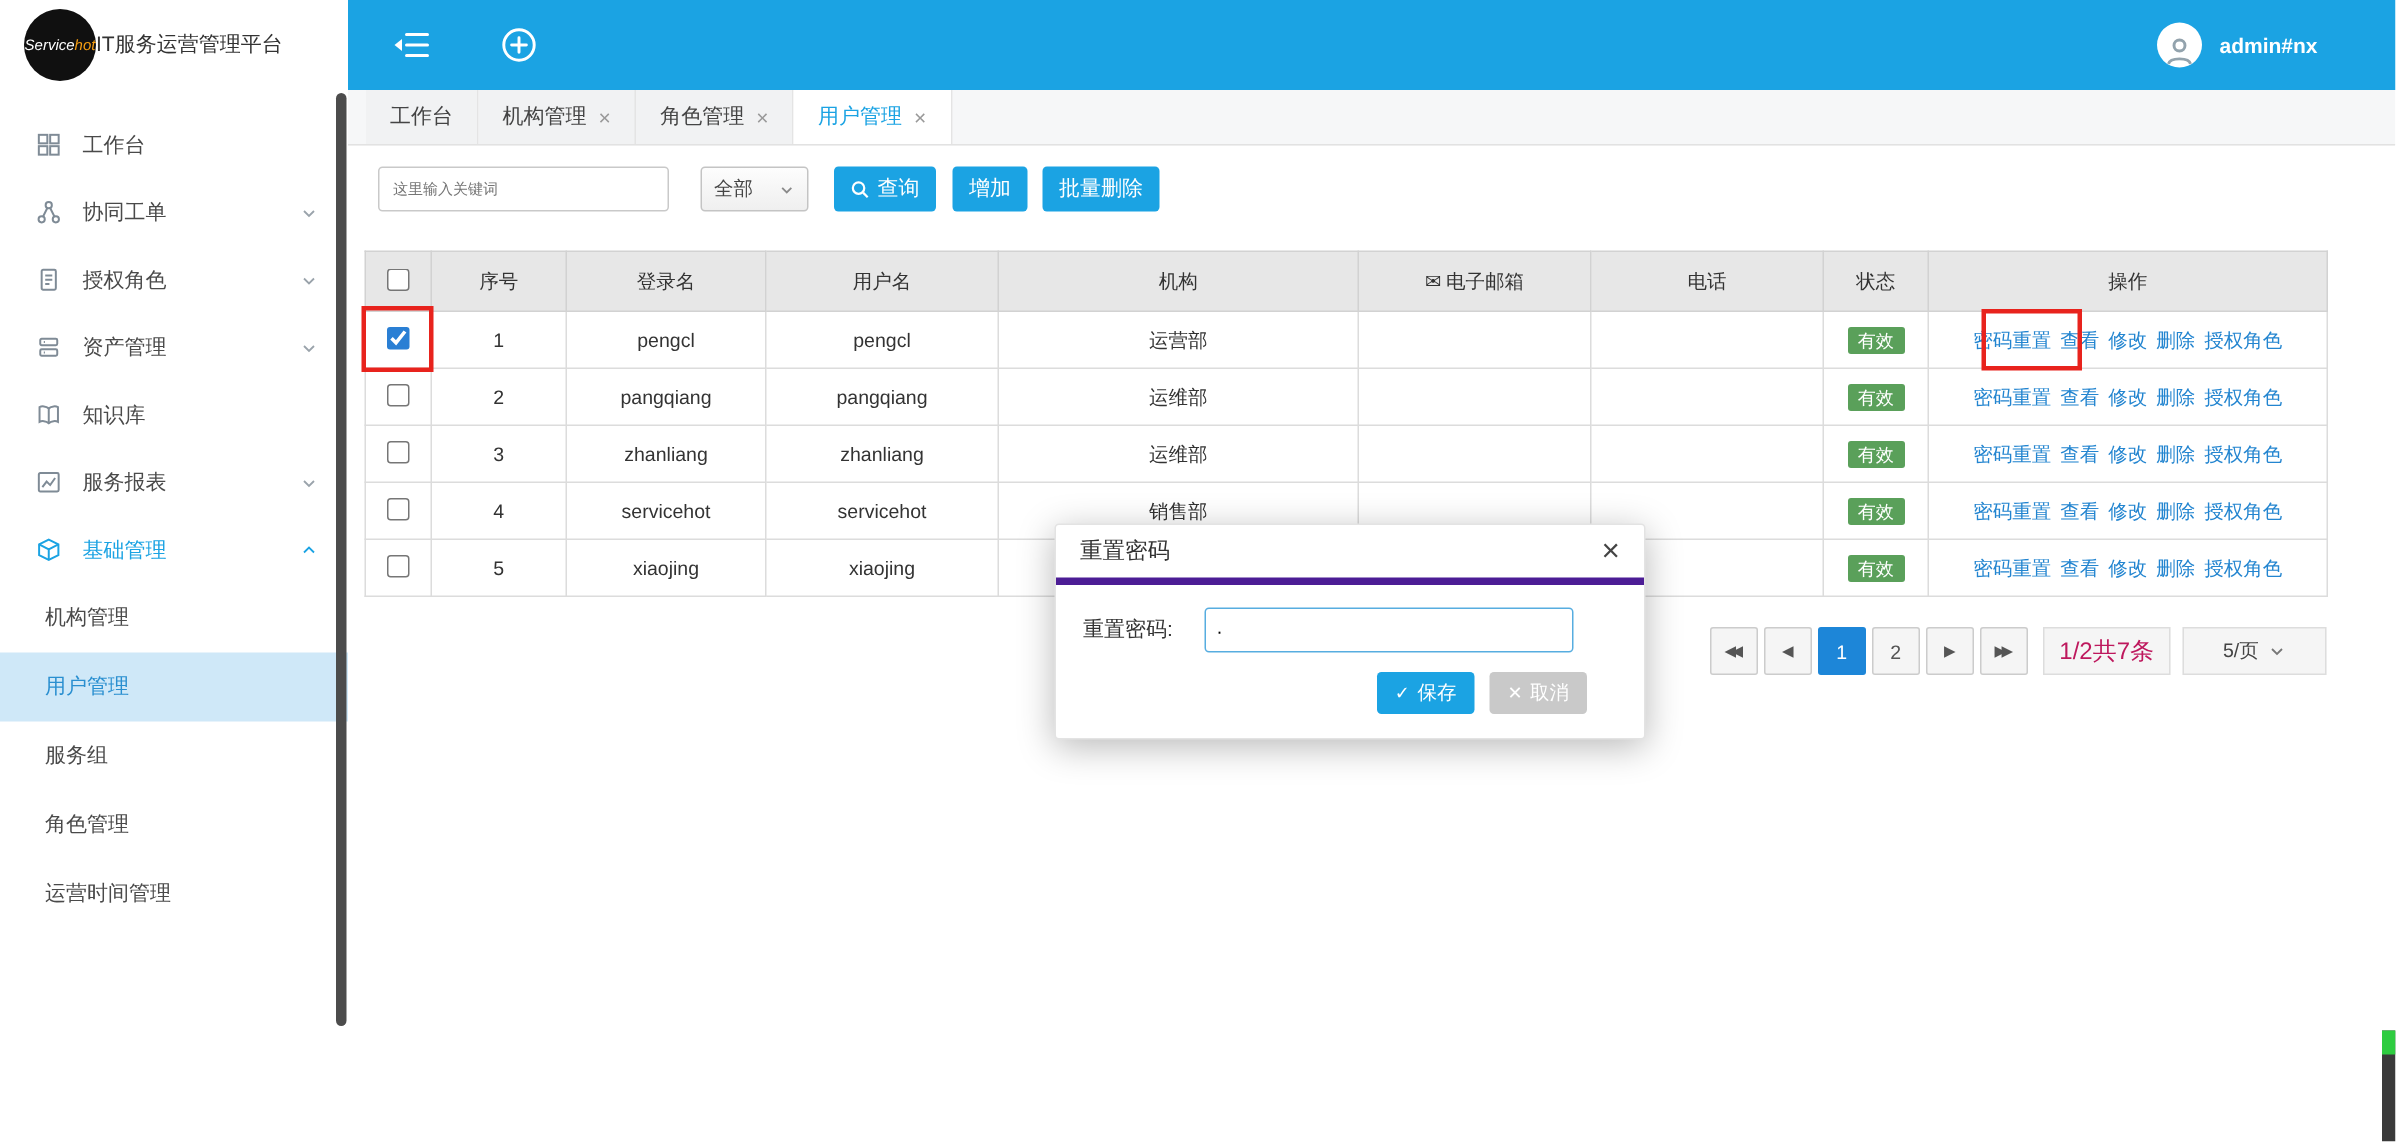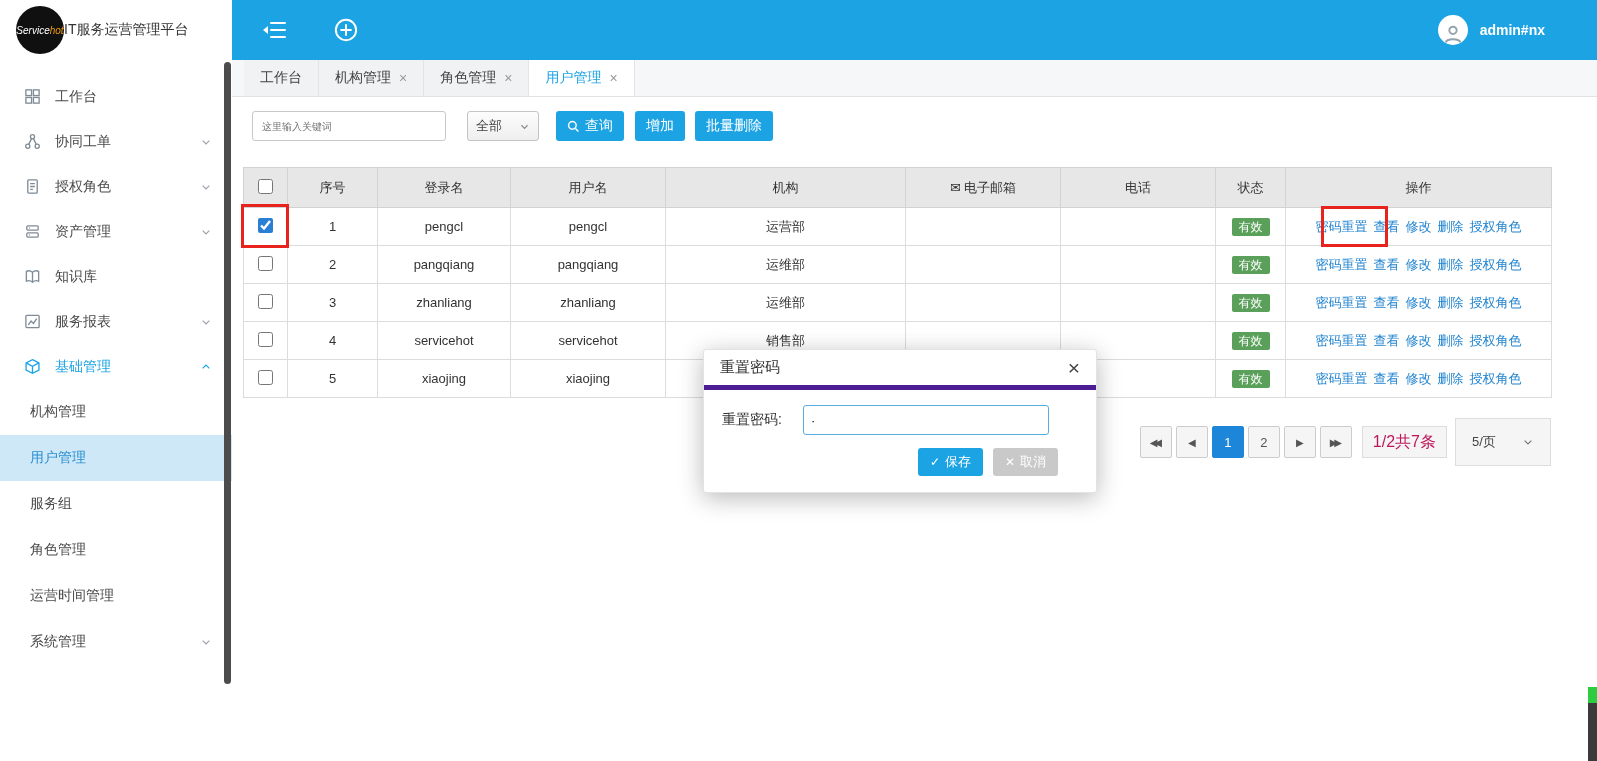--- a/index.html
+++ b/index.html
@@ -55,21 +55,21 @@
   .actions a{color:#2385d0;text-decoration:none;margin:0 3px;cursor:pointer}
 
   
   .pagination{display:flex;align-items:center;justify-content:flex-end;margin:20px 46px 0 0;gap:4px}
   .page-btn{width:32px;height:32px;border:1px solid #ccc;background:#f5f5f5;border-radius:2px;display:flex;align-items:center;justify-content:center;color:#555;cursor:pointer}
   .page-btn.arrow{font-size:10px}
   .page-btn.dbl{letter-spacing:-3px;padding-right:3px}
   .page-btn.num{font-size:13px}
   .page-btn.active{background:var(--blue-dark);border-color:var(--blue-dark);color:#fff}
   .page-summary{height:32px;display:flex;align-items:center;border:1px solid #ddd;background:#f5f5f5;padding:0 10px;font-size:16px;color:#be185d;margin-left:6px}
-  .page-size{height:48px;width:96px;display:flex;align-items:center;justify-content:space-between;border:1px solid #ddd;background:#f5f5f5;padding:0 16px;font-size:13px;color:#444;margin-left:4px;cursor:pointer}
+  .page-size{height:32px;width:96px;display:flex;align-items:center;justify-content:space-between;border:1px solid #ddd;background:#f5f5f5;padding:0 26px;font-size:13px;color:#444;margin-left:4px;cursor:pointer}
 
   
   .modal{position:absolute;left:703px;top:349px;width:394px;background:#fff;border:1px solid #e3e3e3;border-radius:3px;box-shadow:0 5px 24px rgba(0,0,0,.28);z-index:50}
   .modal-header{height:40px;display:flex;align-items:center;justify-content:space-between;padding:0 16px;border-bottom:5px solid #4c1d95;font-size:15px;color:#333}
   .modal-close{font-size:21px;color:#444;cursor:pointer;line-height:1}
   .modal-body{display:flex;align-items:center;padding:15px 16px 13px 18px}
   .modal-body label{font-size:14px;color:#333}
   .modal-input{margin-left:21px;width:246px;height:30px;border:1px solid #57ade0;border-radius:3px;padding:0 7px;font-size:13px;outline:none}
   .modal-footer{display:flex;justify-content:flex-end;padding:0 38px 16px 0;gap:10px}
   .m-btn{height:28px;border:none;border-radius:3px;color:#fff;font-size:13px;display:inline-flex;align-items:center;padding:0 12px;cursor:pointer}
@@ -222,28 +222,20 @@
       </div>
     <div class="side-item">
         <span>服务组</span>
       </div>
     <div class="side-item">
         <span>角色管理</span>
       </div>
     <div class="side-item">
         <span>运营时间管理</span>
       </div>
-    <div class="side-item">
-      <span>系统管理</span>
-      <span class="chev">
-          <svg width="12" height="12" viewBox="0 0 18 18" fill="none" stroke="currentColor" stroke-width="1.8">
-            <path d="M4 7l5 5 5-5"></path>
-          </svg>
-        </span>
-    </div>
   </div>
   <div class="side-scrollbar"></div>
 </nav>
 
 <main class="main">
 
   <div class="tabbar">
     <div class="tab">
         <span>工作台</span>
       </div>

